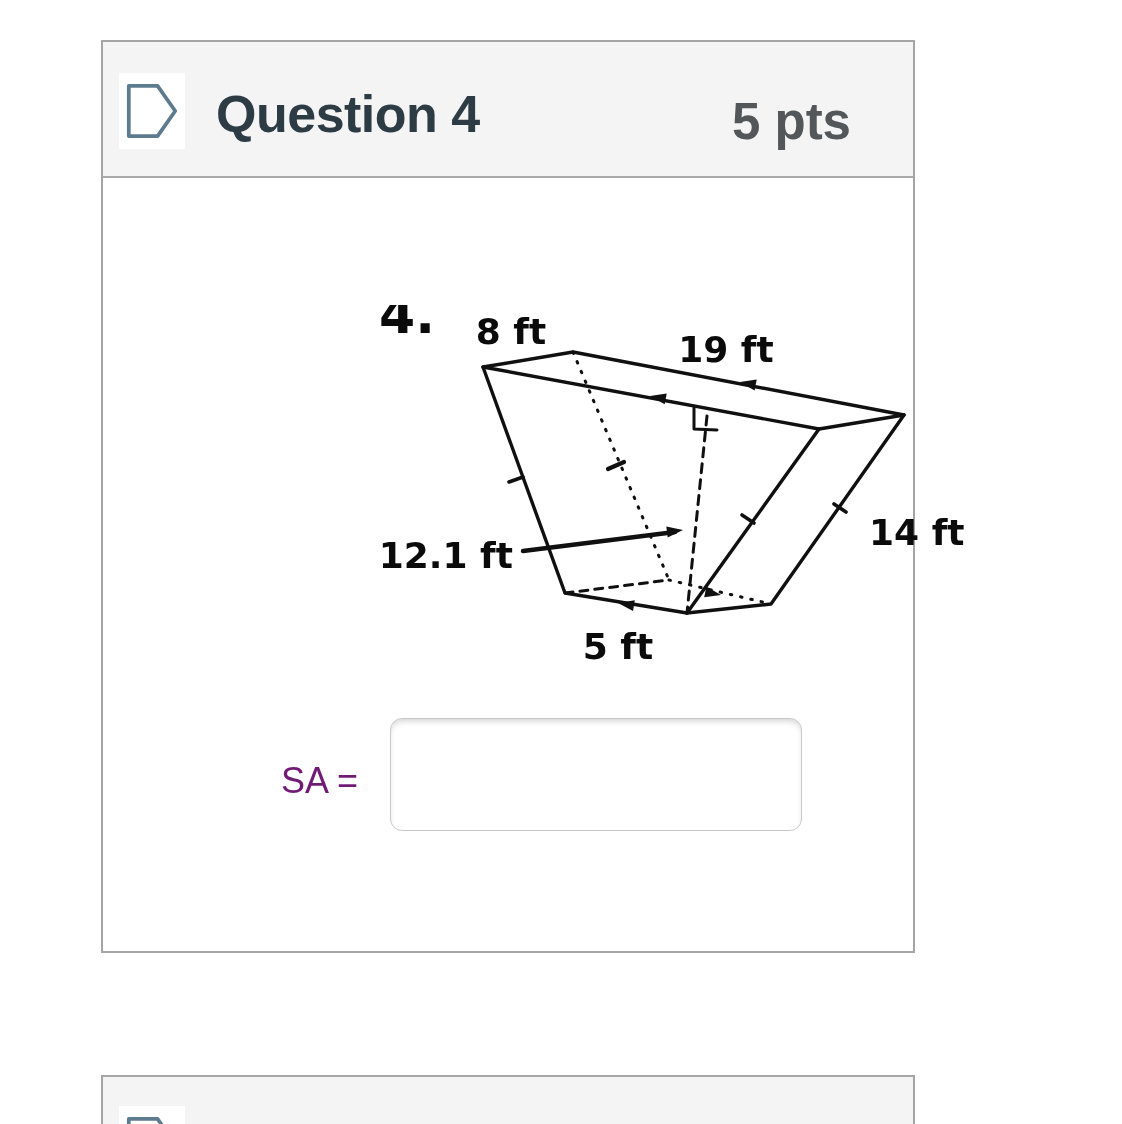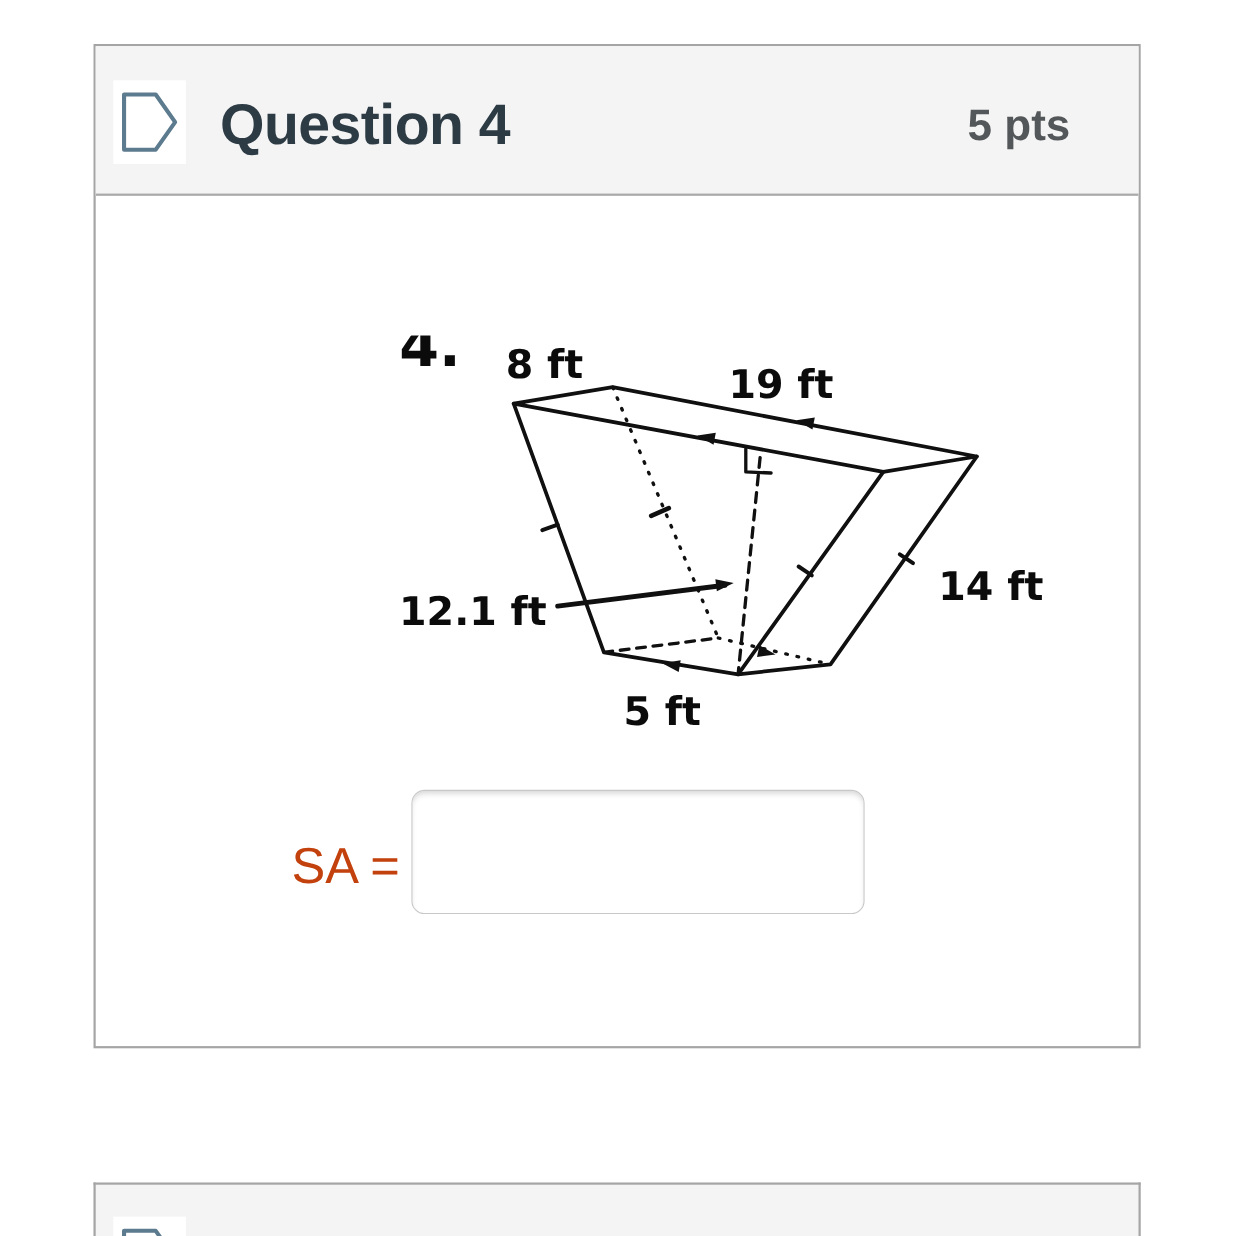--- a/index.html
+++ b/index.html
@@ -2,51 +2,51 @@
 <html><head>
 <meta charset="utf-8">
 <style>
   html,body{margin:0;padding:0;}
   body{
     width:1122px;height:1124px;position:relative;overflow:hidden;
     background:#ffffff;
     font-family:"Liberation Sans", sans-serif;
   }
   .card{
-    position:absolute;left:85px;width:952px;box-sizing:border-box;
+    position:absolute;left:101px;width:814px;box-sizing:border-box;
     border:2px solid #a5a5a5;background:#ffffff;
   }
   .card-1{top:40px;height:913px;}
   .card-2{top:1075px;height:60px;background:#f4f4f4;border-bottom:none;}
   .card-header{
     position:absolute;left:0;top:0;right:0;height:136px;box-sizing:border-box;
     background:#f4f4f4;border-bottom:2px solid #a9a9a9;
   }
   .icon-box{
     position:absolute;left:16px;top:31px;width:66px;height:76px;
     background:#ffffff;display:flex;align-items:center;justify-content:center;
   }
   .icon-box svg{display:block;}
   .q-title{
     position:absolute;left:113px;top:42px;
     font-size:52px;font-weight:bold;color:#2d3b45;letter-spacing:-0.5px;
   }
   .q-pts{
     position:absolute;right:62px;top:50px;
-    font-size:40px;font-weight:700;color:#545759;
+    font-size:51px;font-weight:700;color:#545759;
   }
   .figure{
     position:absolute;left:255px;top:235px;width:660px;height:410px;
     filter:blur(0.45px) contrast(1.05);
   }
   .fig-label{
     font-family:"DejaVu Sans", sans-serif;font-weight:bold;
   }
   .answer-label, .answer-unit{
-    position:absolute;font-size:46px;color:#c2410c;
+    position:absolute;font-size:36px;color:#701a75;
   }
   .answer-label{left:178px;top:718px;}
   .answer-unit{left:707px;top:718px;}
   .answer-input{
     position:absolute;left:287px;top:676px;width:412px;height:113px;
     box-sizing:border-box;border:1px solid #c8c8c8;border-radius:12px;
     background:#ffffff;
     box-shadow:inset 0 4px 6px -2px rgba(0,0,0,0.18);
     font-size:40px;color:#2d3b45;padding:0 18px;outline:none;
     font-family:"Liberation Sans", sans-serif;

